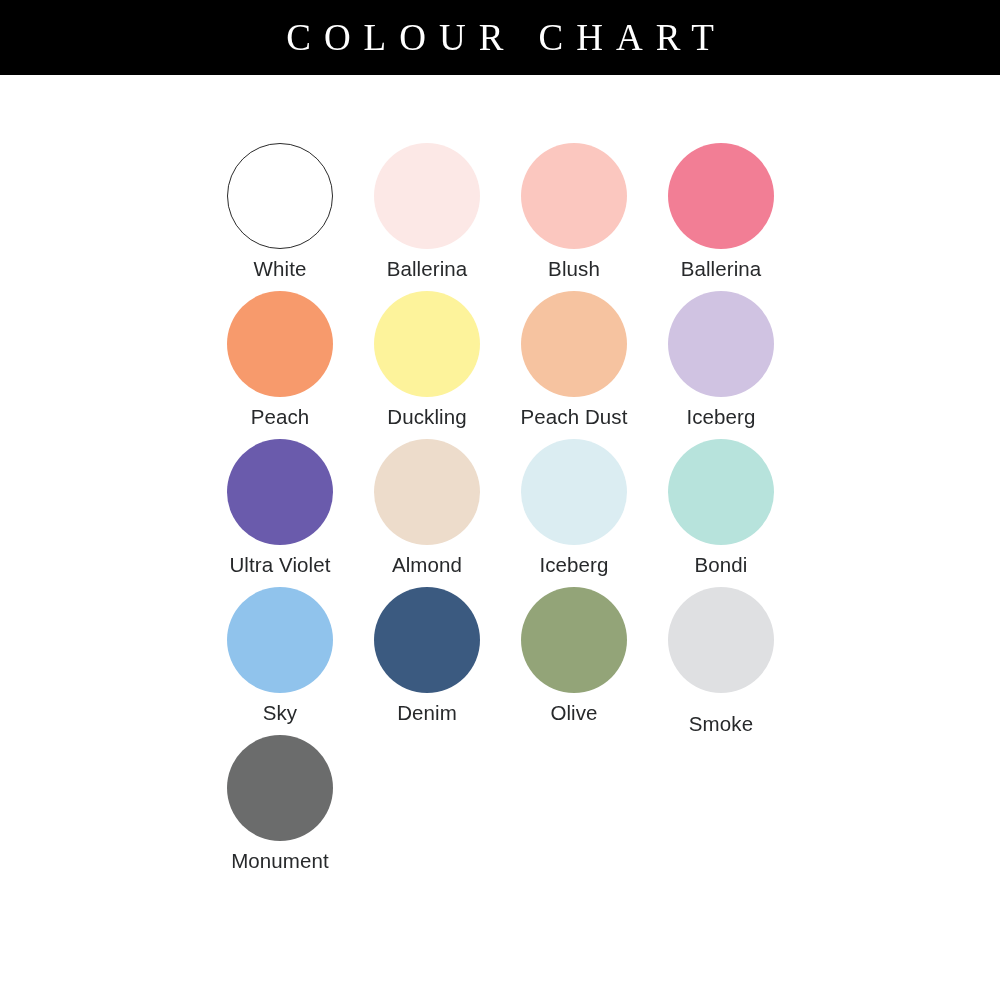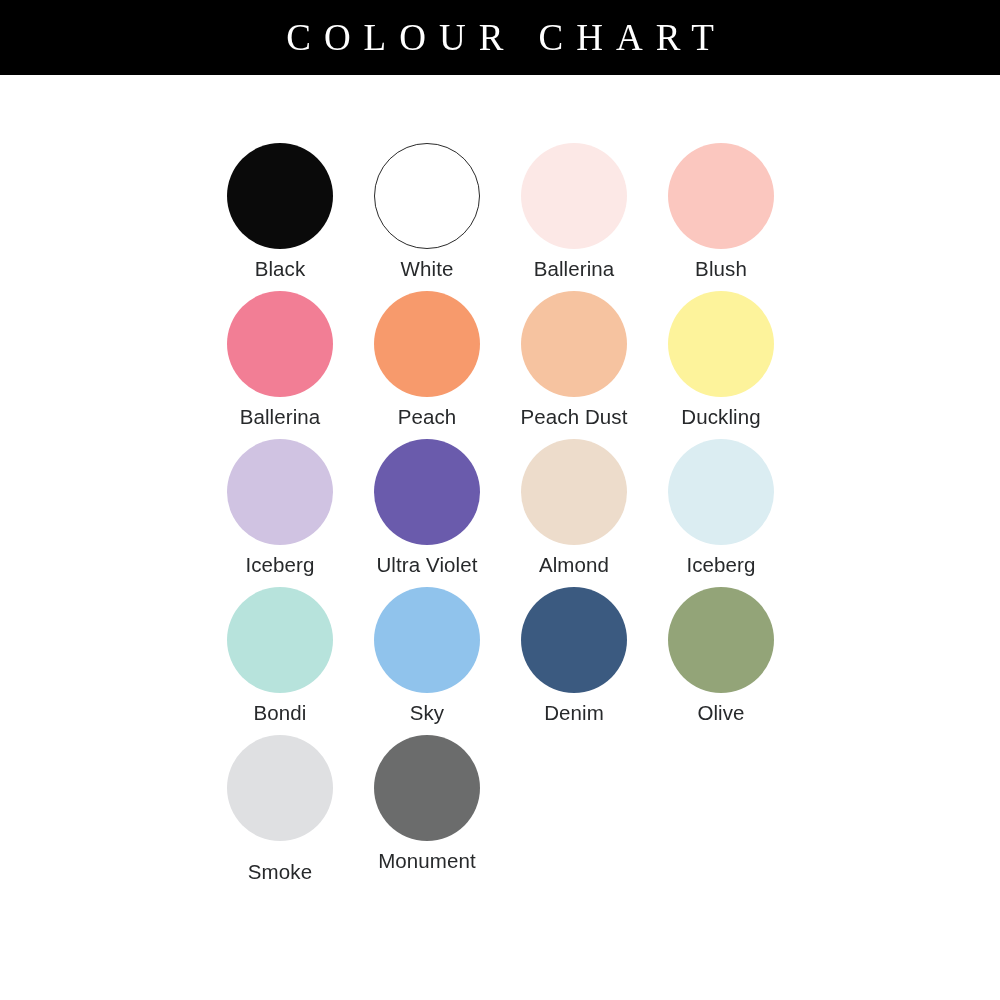--- a/index.html
+++ b/index.html
@@ -105,50 +105,46 @@
 
 <div class="page">
 
   <div class="header-band" style="background: rgb(0, 0, 0);">
     <div class="header-title" style="color: rgb(255, 255, 255);">COLOUR CHART</div>
   </div>
 
   <div class="chart-body" style="background: rgb(255, 255, 255);">
     <div class="swatch-grid">
         <div class="swatch">
-          <div class="swatch-circle" style="background: rgb(10, 10, 10);"></div>
-          <div class="swatch-label" style="color: rgb(39, 41, 43);">Black</div>
-        </div>
-        <div class="swatch">
           <div class="swatch-circle" style="background: rgb(255, 255, 255); border: 1.3px solid rgb(43, 43, 43);"></div>
           <div class="swatch-label" style="color: rgb(39, 41, 43);">White</div>
         </div>
         <div class="swatch">
           <div class="swatch-circle" style="background: rgb(252, 232, 230);"></div>
           <div class="swatch-label" style="color: rgb(39, 41, 43);">Ballerina</div>
         </div>
         <div class="swatch">
           <div class="swatch-circle" style="background: rgb(251, 199, 191);"></div>
           <div class="swatch-label" style="color: rgb(39, 41, 43);">Blush</div>
         </div>
         <div class="swatch">
           <div class="swatch-circle" style="background: rgb(242, 126, 149);"></div>
           <div class="swatch-label" style="color: rgb(39, 41, 43);">Ballerina</div>
         </div>
         <div class="swatch">
           <div class="swatch-circle" style="background: rgb(247, 154, 108);"></div>
           <div class="swatch-label" style="color: rgb(39, 41, 43);">Peach</div>
         </div>
         <div class="swatch">
+          <div class="swatch-circle" style="background: rgb(253, 243, 155);"></div>
+          <div class="swatch-label" style="color: rgb(39, 41, 43);">Duckling</div>
+        </div>
+        <div class="swatch">
           <div class="swatch-circle" style="background: rgb(246, 195, 160);"></div>
           <div class="swatch-label" style="color: rgb(39, 41, 43);">Peach Dust</div>
-        </div>
-        <div class="swatch">
-          <div class="swatch-circle" style="background: rgb(253, 243, 155);"></div>
-          <div class="swatch-label" style="color: rgb(39, 41, 43);">Duckling</div>
         </div>
         <div class="swatch">
           <div class="swatch-circle" style="background: rgb(208, 195, 226);"></div>
           <div class="swatch-label" style="color: rgb(39, 41, 43);">Iceberg</div>
         </div>
         <div class="swatch">
           <div class="swatch-circle" style="background: rgb(106, 91, 172);"></div>
           <div class="swatch-label" style="color: rgb(39, 41, 43);">Ultra Violet</div>
         </div>
         <div class="swatch">

